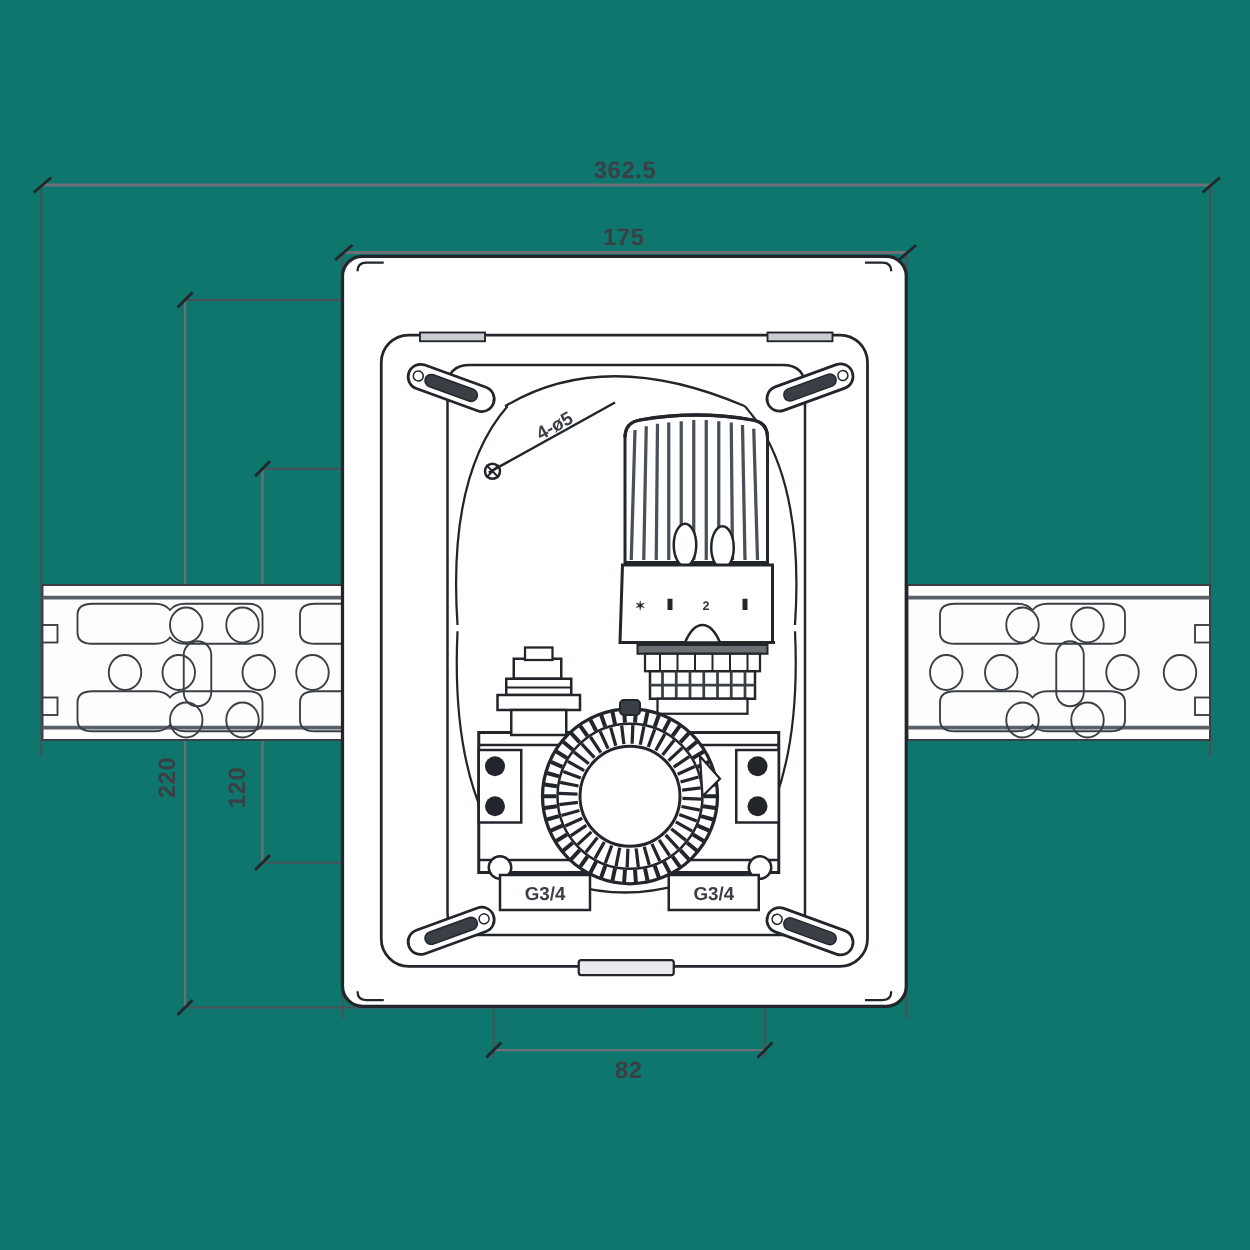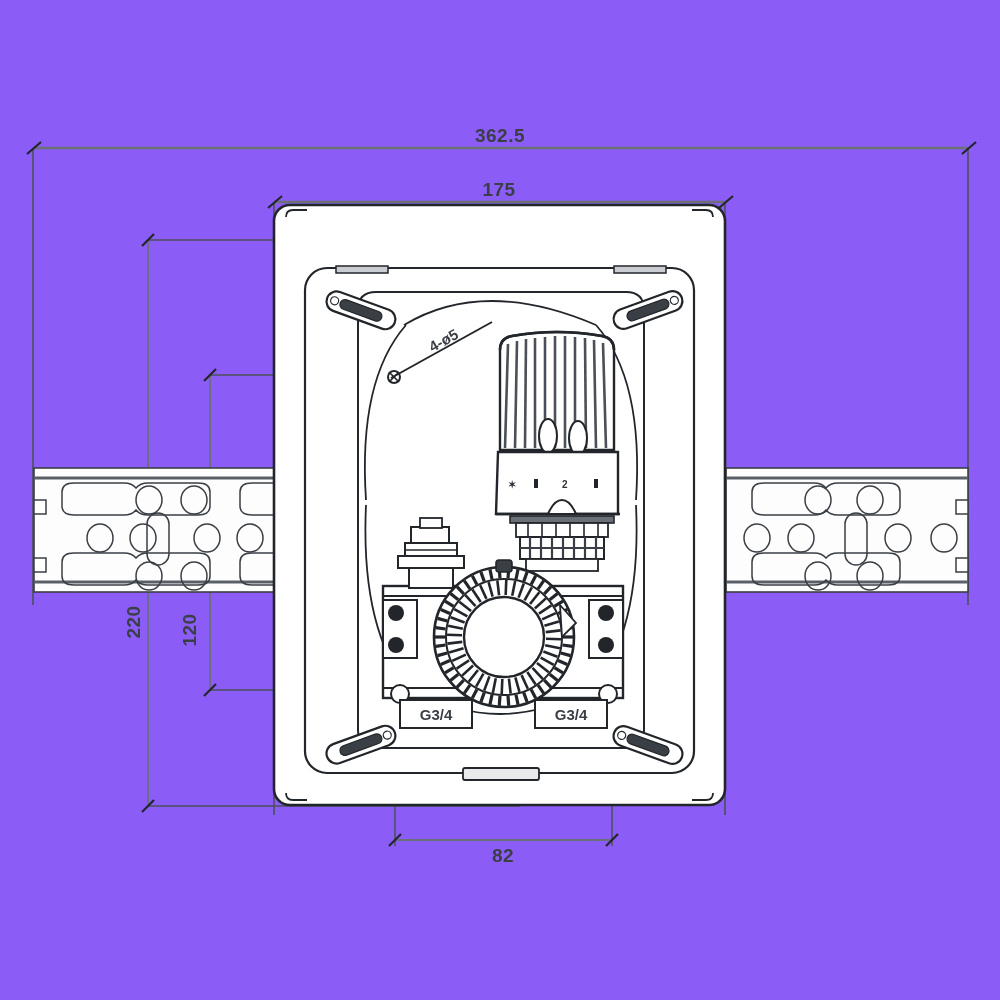--- a/index.html
+++ b/index.html
@@ -1,18 +1,18 @@
 <!DOCTYPE html>
 <html><head>
 <meta charset="utf-8">
 <style>
   html,body{margin:0;padding:0;background:#fff;}
   body{width:1000px;height:1000px;overflow:hidden;
        font-family:"Liberation Sans", sans-serif;}
-  #stage{position:relative;width:1000px;height:1000px;background:#8b5cf6;}
+  #stage{position:relative;width:1000px;height:1000px;background:#0f766e;}
   svg{position:absolute;left:0;top:0;}
   .dimtxt{font-family:"Liberation Sans", sans-serif;font-weight:bold;
           fill:#3a3f45;font-size:19px;letter-spacing:0.5px;}
   .dimtxt-sm{font-family:"Liberation Sans", sans-serif;font-weight:bold;
           fill:#3a3f45;font-size:15px;}
   .scalenum{font-family:"Liberation Sans", sans-serif;font-weight:bold;
           fill:#2d3238;font-size:10px;}
 </style>
 </head>
 <body>

